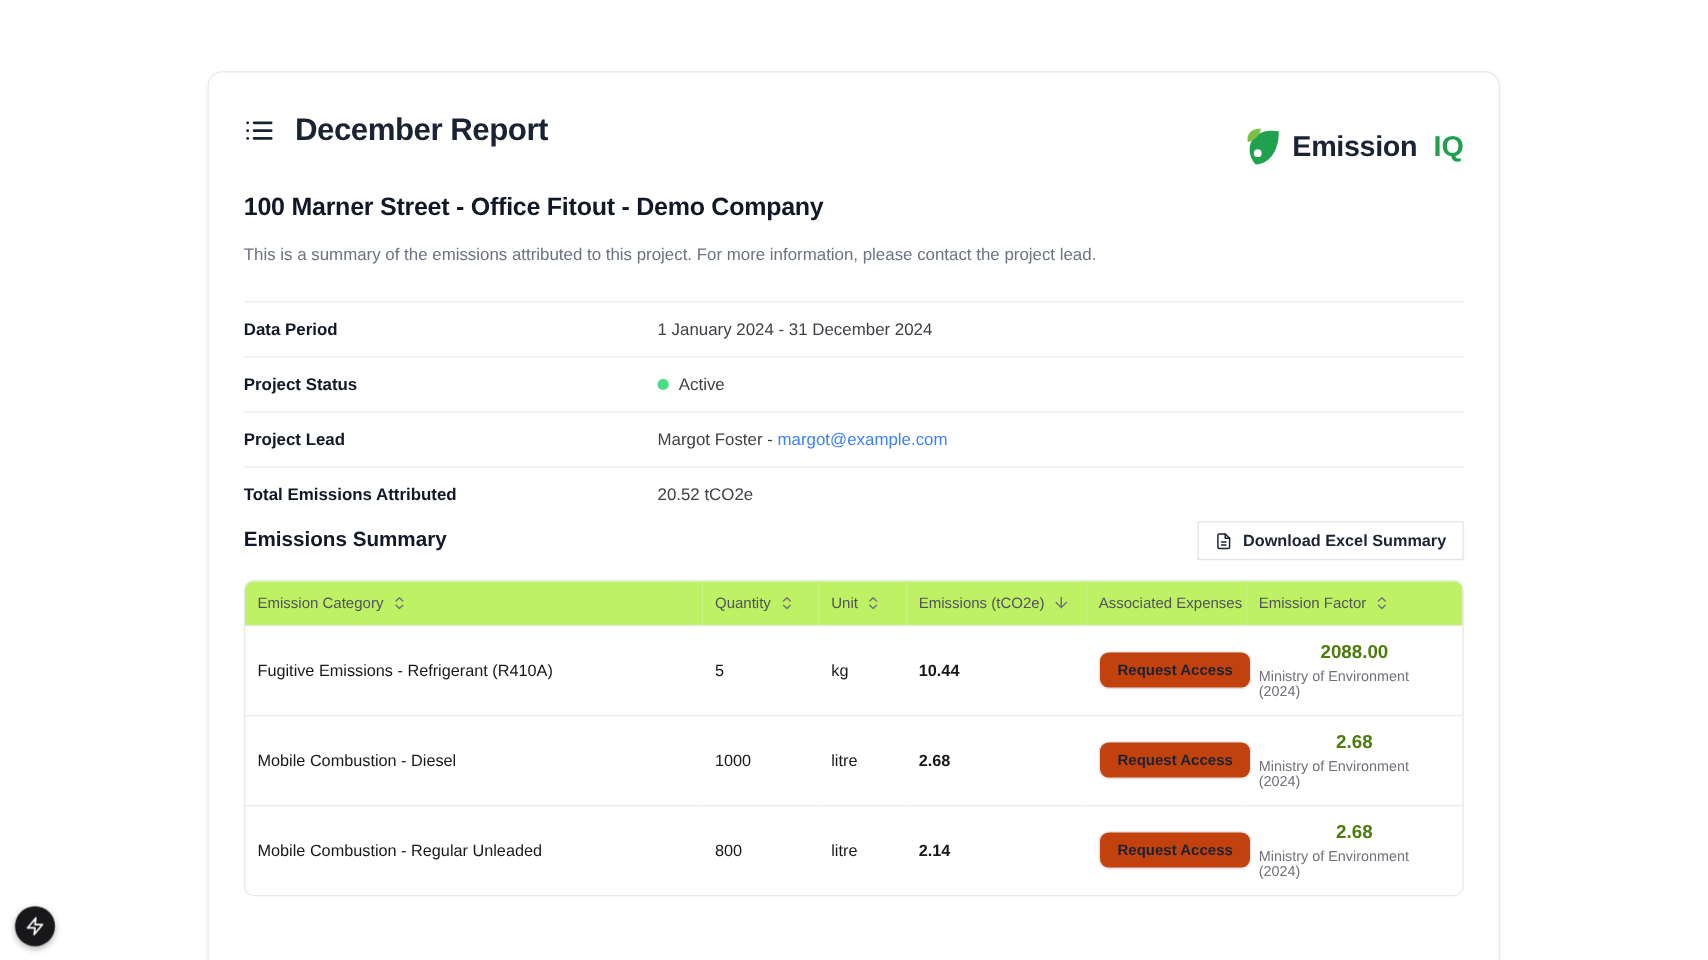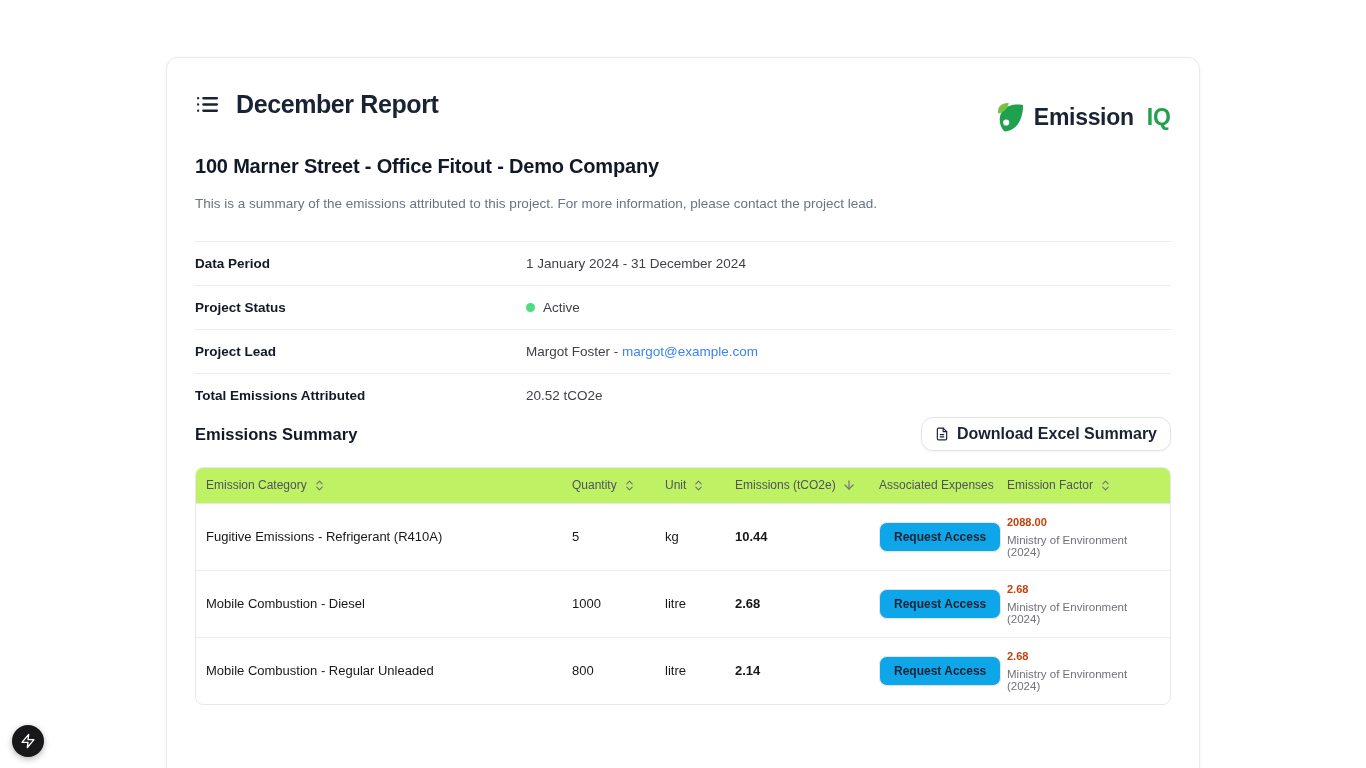--- a/index.html
+++ b/index.html
@@ -31,44 +31,44 @@
   .detail-label { width:331px; font-size:13.5px; font-weight:700; color:#111827; }
   .detail-value { font-size:13.5px; color:#3f3f46; display:flex; align-items:center; }
   .detail-value a { text-decoration:none; }
   .status-dot { width:9px; height:9px; border-radius:50%; margin-right:8px; display:inline-block; }
 
   
   .summary-row { display:flex; justify-content:space-between; align-items:center; }
   .summary-title { font-size:16.5px; font-weight:700; color:#111827; }
   .download-btn {
     display:flex; align-items:center; gap:8px; background:#fff;
-    border:1px solid #e4e4e7; border-radius:12px; padding:7px 13px;
-    font-size:16px; font-weight:700; color:#1a2333; cursor:pointer;
+    border:1px solid #e4e4e7; border-radius:0; padding:7px 13px;
+    font-size:13px; font-weight:700; color:#1a2333; cursor:pointer;
     box-shadow:0 1px 2px rgba(0,0,0,.05); font-family:inherit;
   }
 
   
   .emissions-table-wrap { margin-top:16px; border:1px solid #e8e8ec; border-radius:8px; overflow:hidden; }
   table { width:100%; border-collapse:collapse; table-layout:fixed; }
   thead tr { background:#bef264; border-bottom:1px solid #e8e8ec; }
   th { height:35px; padding:0 10px; text-align:left; font-size:12px; font-weight:500;
        color:#52525b; white-space:nowrap; }
   th .th-inner { display:flex; align-items:center; gap:6px; }
   th svg { color:#71717a; flex:none; }
   tbody tr { border-bottom:1px solid #ececf0; }
   tbody tr:last-child { border-bottom:none; }
   td { padding:12px 10px; font-size:13px; color:#18181b; vertical-align:middle; }
   td.cat { font-weight:500; }
   td.emis { font-weight:700; }
   .request-btn {
-    background:#0ea5e9; border:1px solid #e4e4e7; border-radius:8px;
+    background:#c2410c; border:1px solid #e4e4e7; border-radius:8px;
     padding:7px 14px; font-size:12px; font-weight:700; color:#1a2333;
     cursor:pointer; box-shadow:0 1px 2px rgba(0,0,0,.04); font-family:inherit; white-space:nowrap;
   }
-  .factor-val { font-size:11px; font-weight:600; color:#c2410c; }
+  .factor-val { font-size:15px; font-weight:600; color:#4d7c0f;text-align:center; }
   .factor-src { font-size:11.5px; color:#71717a; margin-top:6px; }
 
   
   .fab {
     position:fixed; left:12px; top:725px; width:32px; height:32px; border-radius:50%;
     background:#18181b; border:none; display:flex; align-items:center; justify-content:center;
     cursor:pointer; box-shadow:0 2px 6px rgba(0,0,0,.3);
   }
 </style>
 </head>

